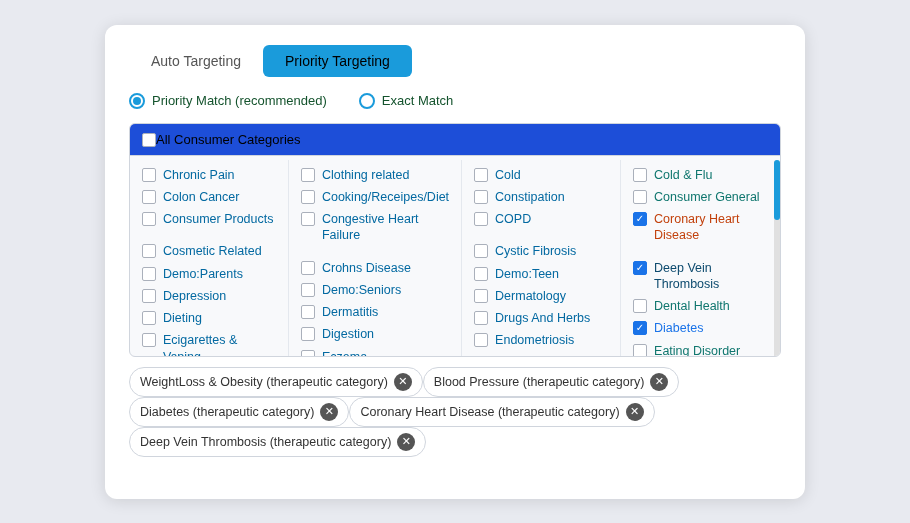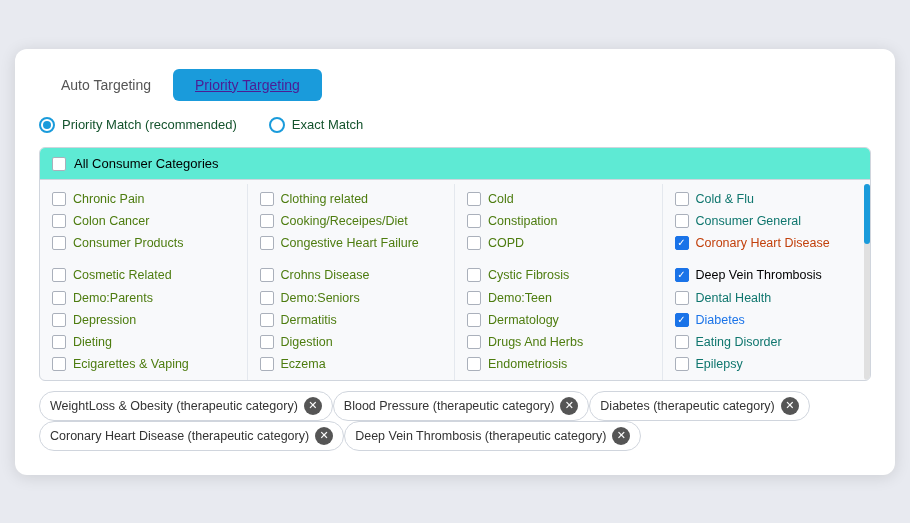--- a/index.html
+++ b/index.html
@@ -9,43 +9,42 @@
       align-items: center;
       justify-content: center;
       min-height: 100vh;
       font-family: -apple-system, BlinkMacSystemFont, 'Segoe UI', Arial, sans-serif;
       font-size: 13px;
     }
     .card {
       background: #fff;
       border-radius: 12px;
       box-shadow: 0 2px 16px rgba(0,0,0,0.12);
-      width: 880px;
-      padding: 20px 24px 24px;
+      width: 700px;
+      padding: 20px 24px 42px;
     }
     
     .tabs {
       display: flex;
       gap: 0;
       margin-bottom: 16px;
     }
     .tab {
       padding: 8px 22px;
       border-radius: 6px;
       cursor: pointer;
       font-size: 14px;
       font-weight: 500;
       border: none;
       background: transparent;
       color: #555;
     }
     .tab.active {
       background: #1a9bdb;
-      color: #4c1d95;
-      text-decoration: underline;
+      color: #000000;
     }
     
     .radio-row {
       display: flex;
       align-items: center;
       gap: 32px;
       margin-bottom: 14px;
     }
     .radio-option {
       display: flex;
@@ -71,24 +70,23 @@
     
     .categories-box {
       border: 1px solid #d0d5dd;
       border-radius: 6px;
       background: #f8f9fb;
       overflow: hidden;
     }
     .all-categories-row {
       display: flex;
       align-items: center;
-      gap: 8px;
       padding: 8px 12px;
       border-bottom: 1px solid #d0d5dd;
-      background: #5eead4;
+      background: #1d4ed8;
     }
     .cat-grid {
       display: grid;
       grid-template-columns: 1fr 1fr 1fr 1fr;
       height: 200px;
       overflow-y: auto;
       padding: 4px 0;
     }
     .cat-col {
       border-right: 1px solid #e4e8ee;
@@ -98,21 +96,21 @@
       border-right: none;
     }
     .cat-item {
       display: flex;
       align-items: flex-start;
       gap: 7px;
       padding: 3px 4px;
       cursor: pointer;
     }
     .cat-item .cat-label {
-      color: #4d7c0f;
+      color: #0369a1;
       font-size: 12.5px;
       line-height: 1.3;
     }
     .cat-item .cat-label.dark {
       color: #0f766e;
     }
     .checkbox {
       width: 14px; height: 14px;
       border: 1.5px solid #aab0bb;
       border-radius: 2px;
@@ -310,21 +308,21 @@
           <div class="checkbox"></div>
           <span class="cat-label dark">Consumer General</span>
         </div>
         <div class="cat-item">
           <div class="checkbox checked"></div>
           <span class="cat-label" style="color:#c2410c">Coronary Heart Disease</span>
         </div>
         <div style="height:10px"></div>
         <div class="cat-item">
           <div class="checkbox checked"></div>
-          <span class="cat-label" style="color:#000000">Deep Vein Thrombosis</span>
+          <span class="cat-label" style="color:#0c4a6e">Deep Vein Thrombosis</span>
         </div>
         <div class="cat-item">
           <div class="checkbox"></div>
           <span class="cat-label dark">Dental Health</span>
         </div>
         <div class="cat-item">
           <div class="checkbox checked"></div>
           <span class="cat-label" style="color:#1a73e8">Diabetes</span>
         </div>
         <div class="cat-item">

